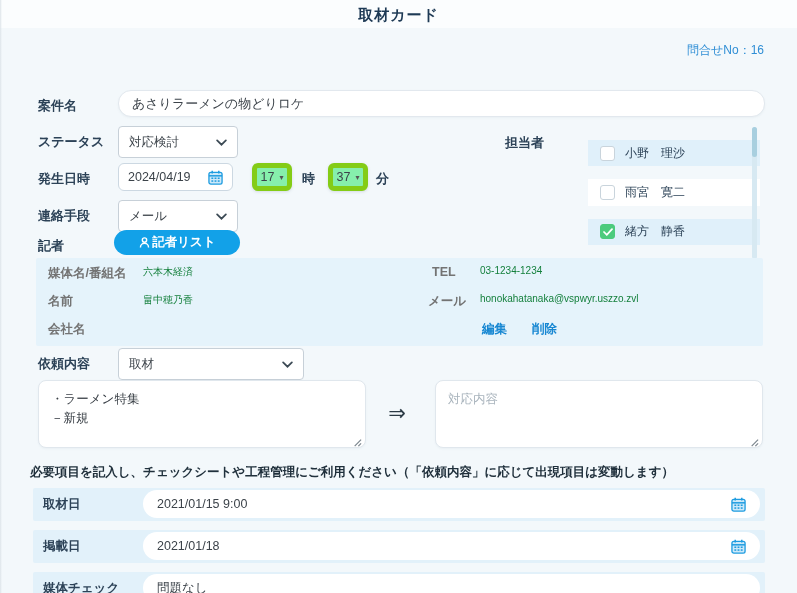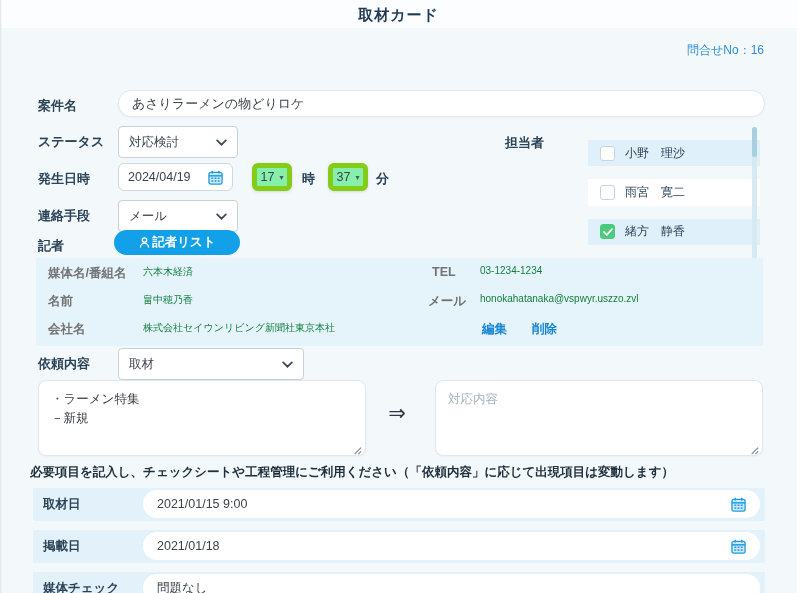--- a/index.html
+++ b/index.html
@@ -55,21 +55,21 @@
     background:#d7e9f2; border-radius:3px; }
   .scroll-thumb { position:absolute; right:0; top:0; width:5px; height:30px;
     background:#a8cfdf; border-radius:3px; }
 
   .media-panel { position:absolute; left:36px; top:258px; width:727px; height:88px;
     background:#e5f3fb; border-radius:2px; }
   .m-lbl { position:absolute; font-size:12.5px; font-weight:bold; color:#737373; }
   .m-val { position:absolute; font-size:10px; color:#15803d; }
   .m-link { position:absolute; font-size:12.5px; font-weight:bold; color:#1787d2; cursor:pointer; }
 
-  .ta-wrap { position:absolute; width:328px; height:76px; }
+  .ta-wrap { position:absolute; width:328px; height:68px; }
   .ta-wrap textarea { width:100%; height:100%; resize:none; border:1px solid #e0e7ed;
     border-radius:8px; background:#fff; padding:9px 12px; font-size:12.5px; line-height:1.55;
     color:#3a4047; font-family:inherit; box-shadow:0 1px 2px rgba(130,150,165,.08); outline:none;}
   .ta-wrap textarea::placeholder { color:#a8b3bc; }
   .resize-handle { position:absolute; right:4px; bottom:4px; width:11px; height:11px; cursor:nwse-resize; }
 
   .arrow { position:absolute; left:380px; top:401px; width:34px; text-align:center;
     font-size:21px; color:#2b3a45; }
 
   .note { position:absolute; left:30px; top:464px; font-size:12.5px; font-weight:bold; color:#20303c; }
@@ -182,21 +182,20 @@
         <div class="scroll-thumb"></div>
       </div>
   </div>
 
   <div class="media-panel">
     <div class="m-lbl" style="left:12px; top:7px;">媒体名/番組名</div>
     <div class="m-val" style="left:107px; top:7px;">六本木経済</div>
     <div class="m-lbl" style="left:12px; top:35px;">名前</div>
     <div class="m-val" style="left:107px; top:35px;">畠中穂乃香</div>
     <div class="m-lbl" style="left:12px; top:63px;">会社名</div>
-    <div class="m-val" style="left:107px; top:63px;">株式会社セイウンリビング新聞社東京本社</div>
     <div class="m-lbl" style="left:396px; top:7px;">TEL</div>
     <div class="m-val" style="left:444px; top:7px;">03-1234-1234</div>
     <div class="m-lbl" style="left:392px; top:35px;">メール</div>
     <div class="m-val" style="left:444px; top:35px;">honokahatanaka@vspwyr.uszzo.zvl</div>
     <div class="m-link" style="left:446px; top:63px;">編集</div>
     <div class="m-link" style="left:496px; top:63px;">削除</div>
   </div>
 
   <div class="lbl" style="left:38px; top:355px;">依頼内容</div>
   <div class="select" style="left:118px; top:348px; width:186px;">

